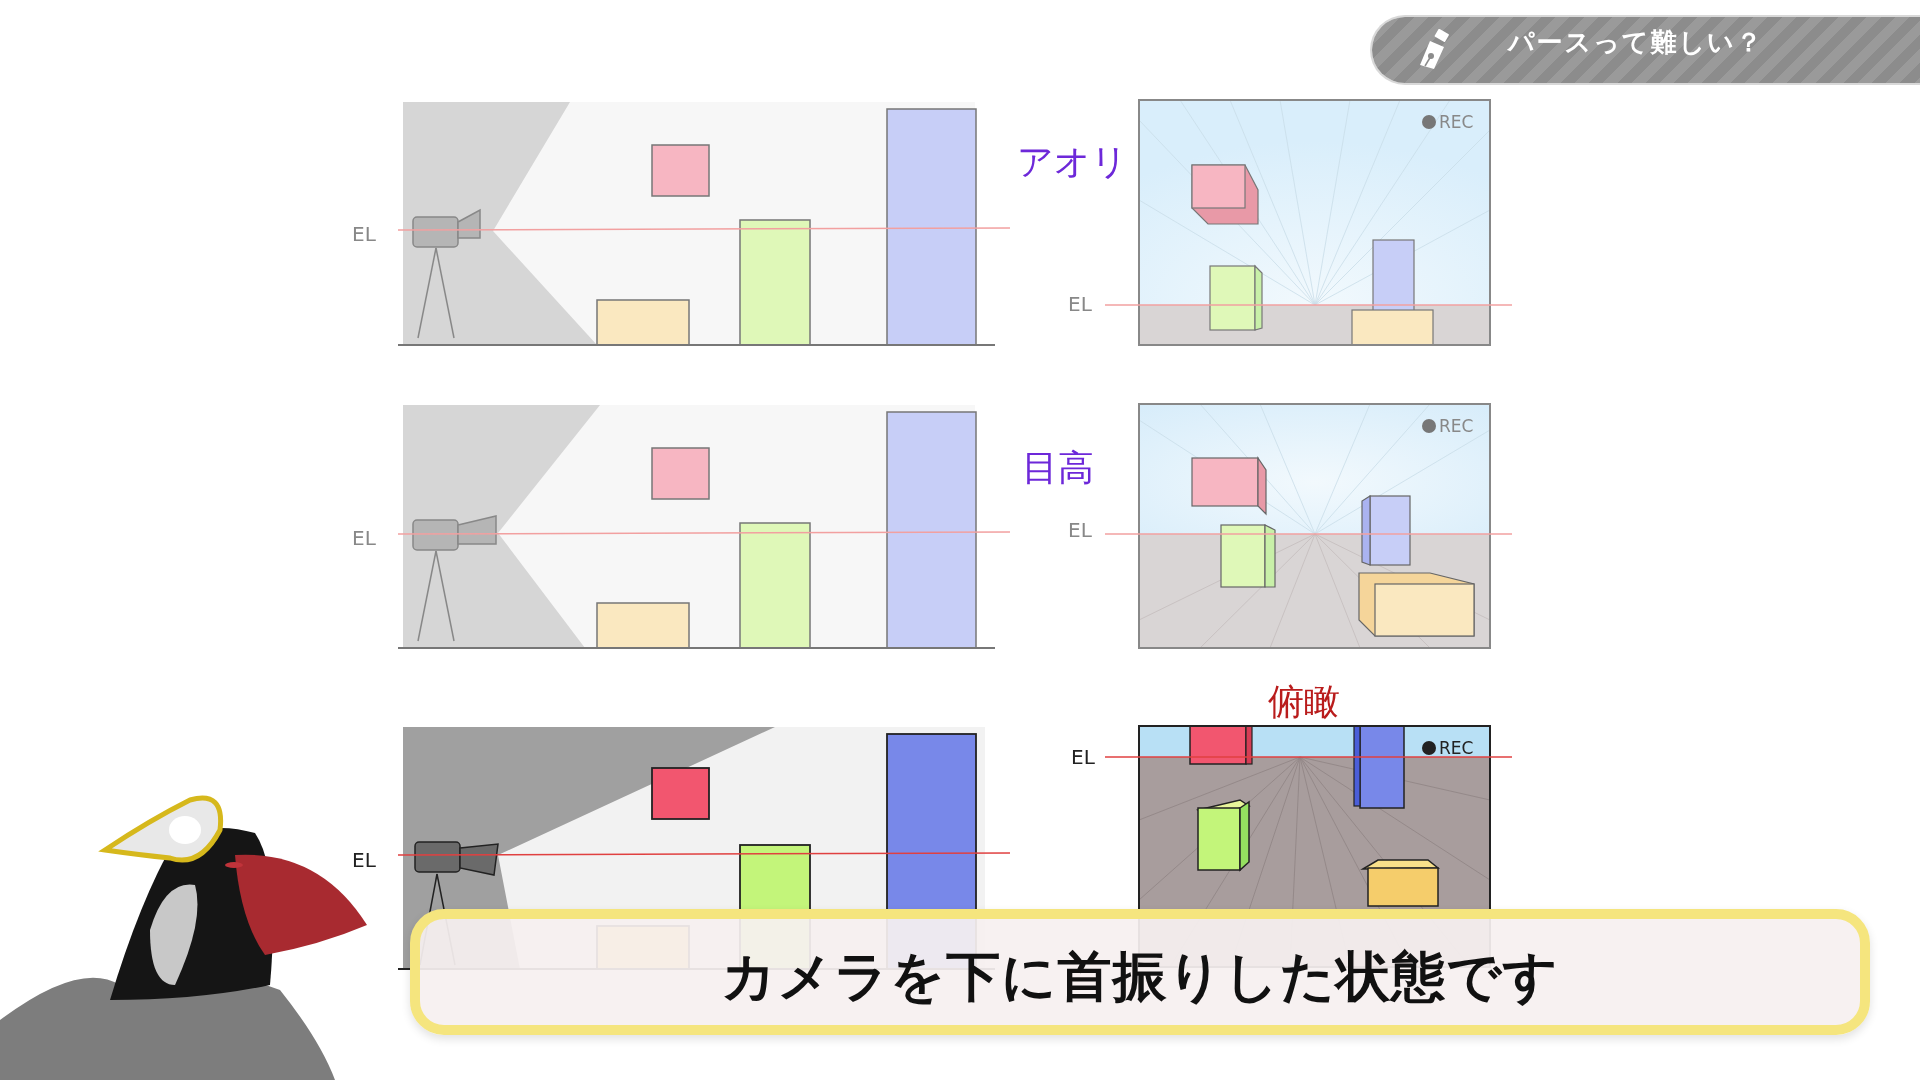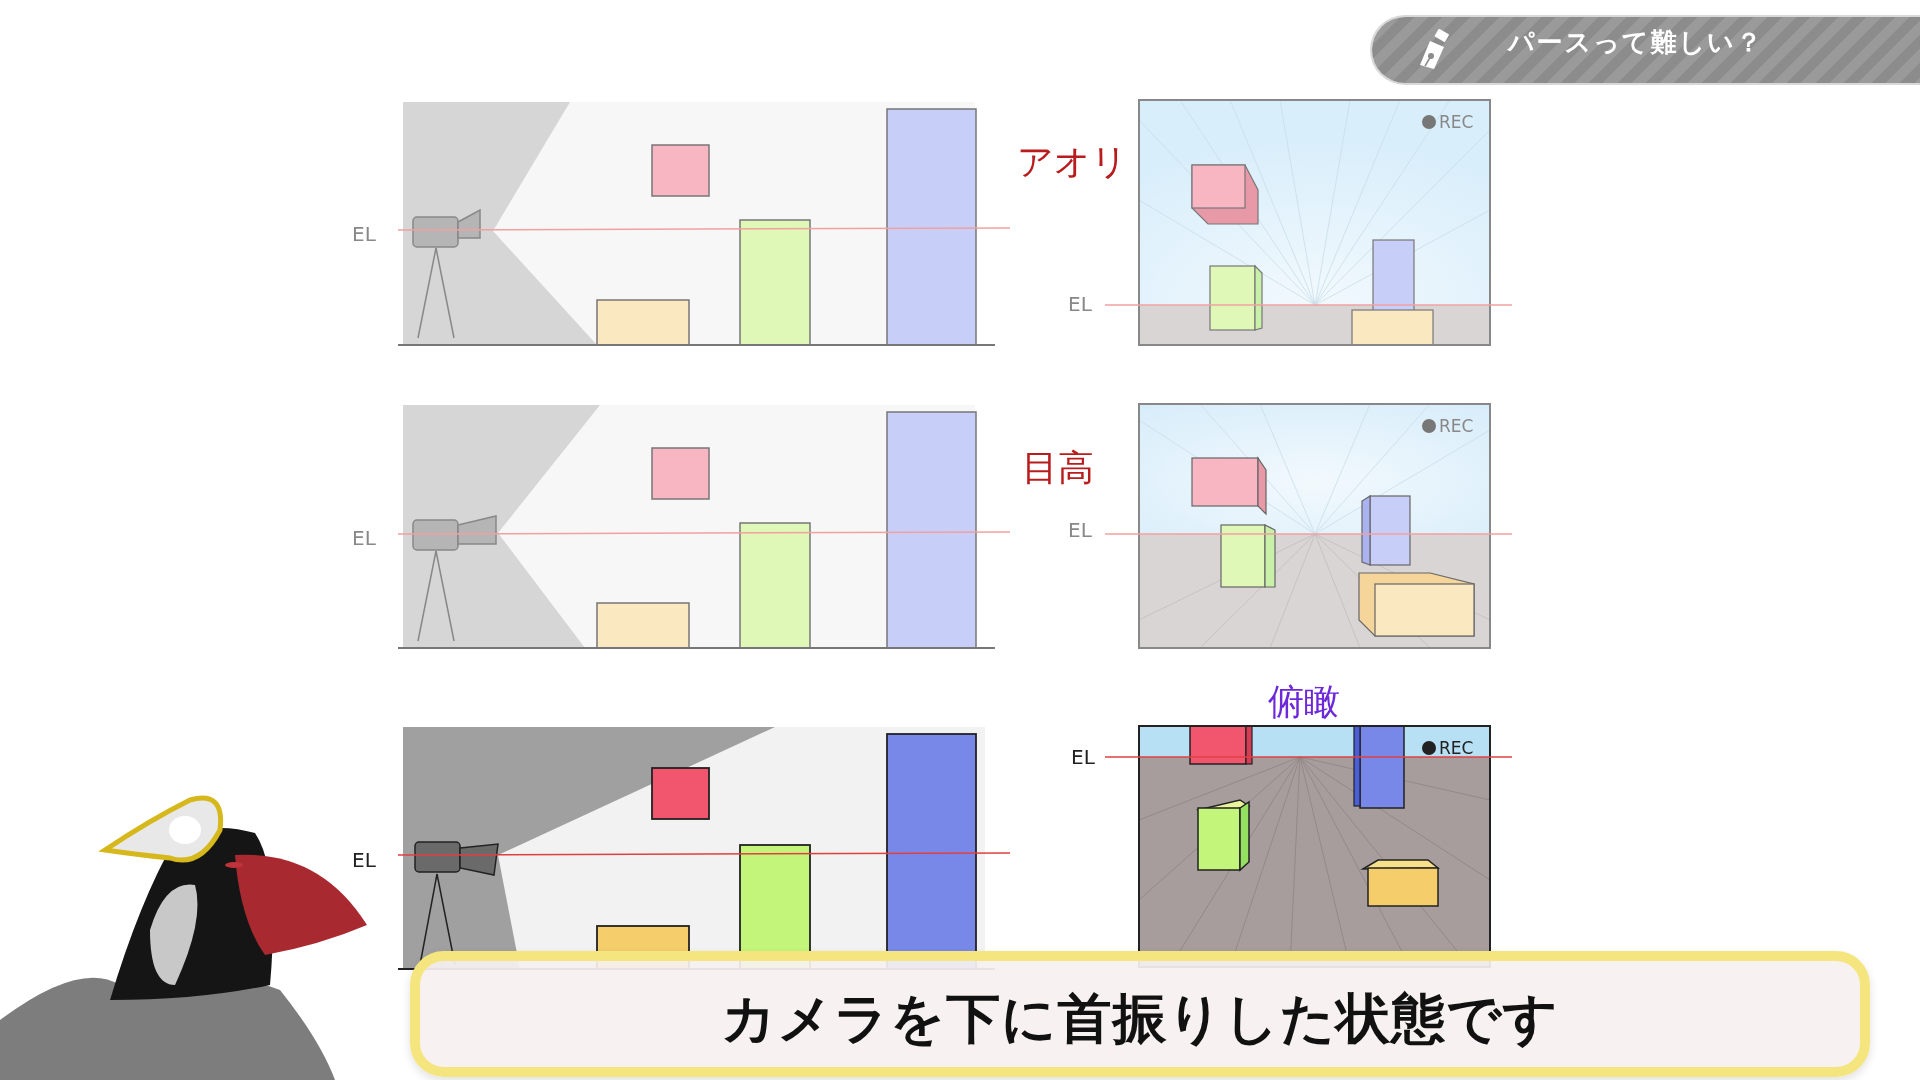--- a/index.html
+++ b/index.html
@@ -3,23 +3,23 @@
 <meta charset="utf-8">
 <style>
   html,body{margin:0;padding:0;}
   body{width:1920px;height:1080px;background:#ffffff;position:relative;overflow:hidden;font-family:"DejaVu Sans",sans-serif;}
   .abs{position:absolute;}
   #banner{left:1372px;top:17px;width:560px;height:66px;border-radius:33px 0 0 33px;
     background:repeating-linear-gradient(135deg,#8c8c8c 0 10px,#9a9a9a 10px 20px);
     box-shadow:0 0 0 2px #d8d8d8;}
   #banner-title{position:absolute;left:136px;top:8px;font-size:26px;color:#ffffff;letter-spacing:2px;font-weight:bold;white-space:nowrap;}
   #pen{position:absolute;left:40px;top:12px;width:44px;height:44px;}
-  .label-gray{color:#b91c1c;font-size:36px;white-space:nowrap;}
-  .label-dark{color:#6d28d9;font-size:36px;white-space:nowrap;}
-  #caption{left:410px;top:951px;width:1460px;height:126px;border-radius:34px;
+  .label-gray{color:#6d28d9;font-size:36px;white-space:nowrap;}
+  .label-dark{color:#b91c1c;font-size:36px;white-space:nowrap;}
+  #caption{left:410px;top:909px;width:1460px;height:126px;border-radius:34px;
     background:rgba(246,240,240,0.93);border:10px solid #f5e57e;box-sizing:border-box;box-shadow:0 4px 10px rgba(0,0,0,0.12);}
   #caption-text{position:absolute;left:0;right:0;top:22px;text-align:center;font-size:54px;font-weight:bold;color:#111;letter-spacing:1px;}
   svg text{font-family:"DejaVu Sans",sans-serif;}
 </style>
 </head>
 <body>
 
 <div id="banner" class="abs">
   <svg id="pen" viewBox="0 0 44 44">
     <rect x="24" y="2" width="12" height="9" rx="1" fill="#fff" transform="rotate(30 30 6)"></rect>

